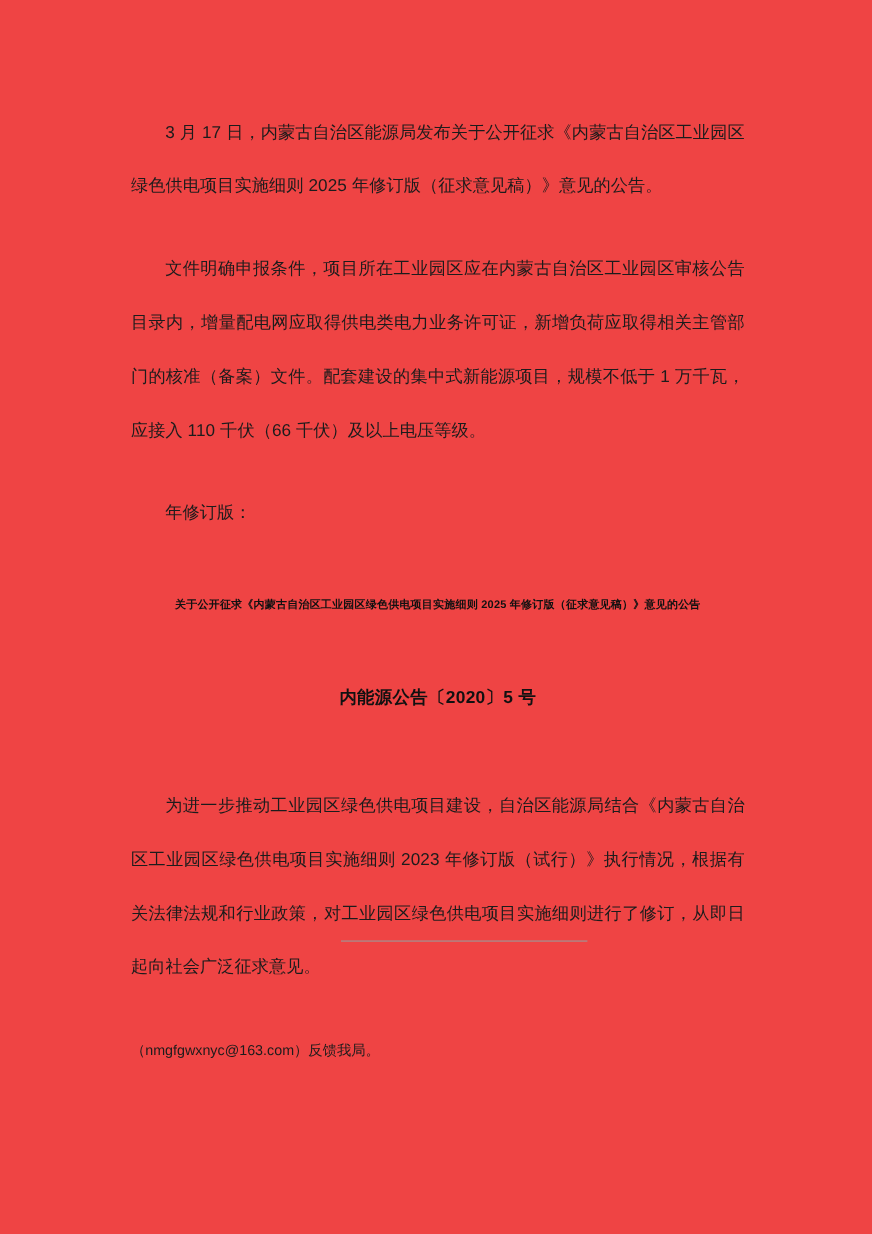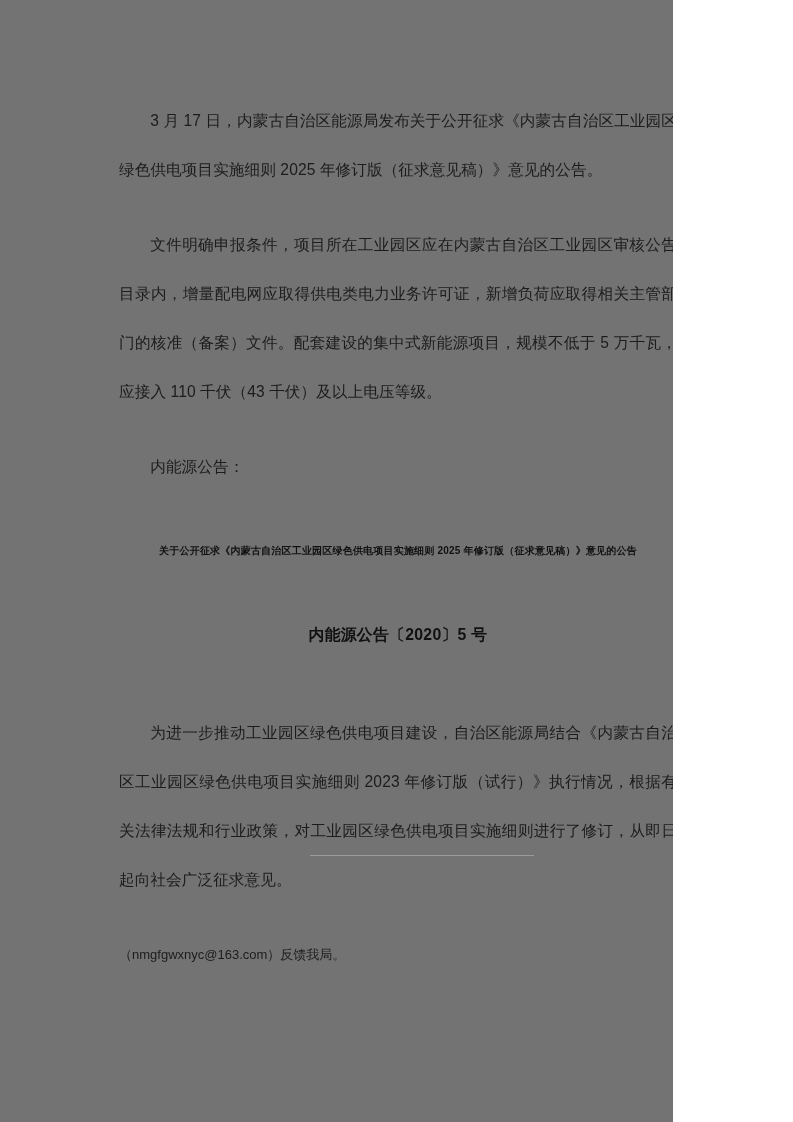--- a/index.html
+++ b/index.html
@@ -9,23 +9,23 @@
   }
   body {
     width: 793px;
     height: 1122px;
     font-family: "Liberation Sans", "DejaVu Sans", sans-serif;
     color: #1a1a1a;
     -webkit-font-smoothing: antialiased;
   }
   .page {
     position: relative;
-    width: 673px;
+    width: 793px;
     height: 1122px;
-    background: #737373;
+    background: #ef4444;
     box-sizing: border-box;
     overflow: hidden;
   }
   .content {
     position: absolute;
     left: 119px;
     top: 96px;
     width: 558px;
   }
   .para {
@@ -81,25 +81,25 @@
 </head>
 <body>
 
 <div class="page">
   <div class="content">
 
     <p class="para">3 月 17 日，内蒙古自治区能源局发布关于公开征求《内蒙古自治区工业园区绿色供电项目实施细则 2025 年修订版（征求意见稿）》意见的公告。</p>
 
     <div class="spacer-sm"></div>
 
-    <p class="para">文件明确申报条件，项目所在工业园区应在内蒙古自治区工业园区审核公告目录内，增量配电网应取得供电类电力业务许可证，新增负荷应取得相关主管部门的核准（备案）文件。配套建设的集中式新能源项目，规模不低于 5 万千瓦，应接入 110 千伏（43 千伏）及以上电压等级。</p>
+    <p class="para">文件明确申报条件，项目所在工业园区应在内蒙古自治区工业园区审核公告目录内，增量配电网应取得供电类电力业务许可证，新增负荷应取得相关主管部门的核准（备案）文件。配套建设的集中式新能源项目，规模不低于 1 万千瓦，应接入 110 千伏（66 千伏）及以上电压等级。</p>
 
     <div class="spacer-sm"></div>
 
-    <p class="para">内能源公告：</p>
+    <p class="para">年修订版：</p>
 
     <div class="spacer-md"></div>
 
     <h1 class="title-block">关于公开征求《内蒙古自治区工业园区绿色供电项目实施细则 2025 年修订版（征求意见稿）》意见的公告</h1>
 
     <div class="spacer-lg"></div>
 
     <h2 class="docnum">内能源公告〔2020〕5 号</h2>
 
     <div class="spacer-xl"></div>

